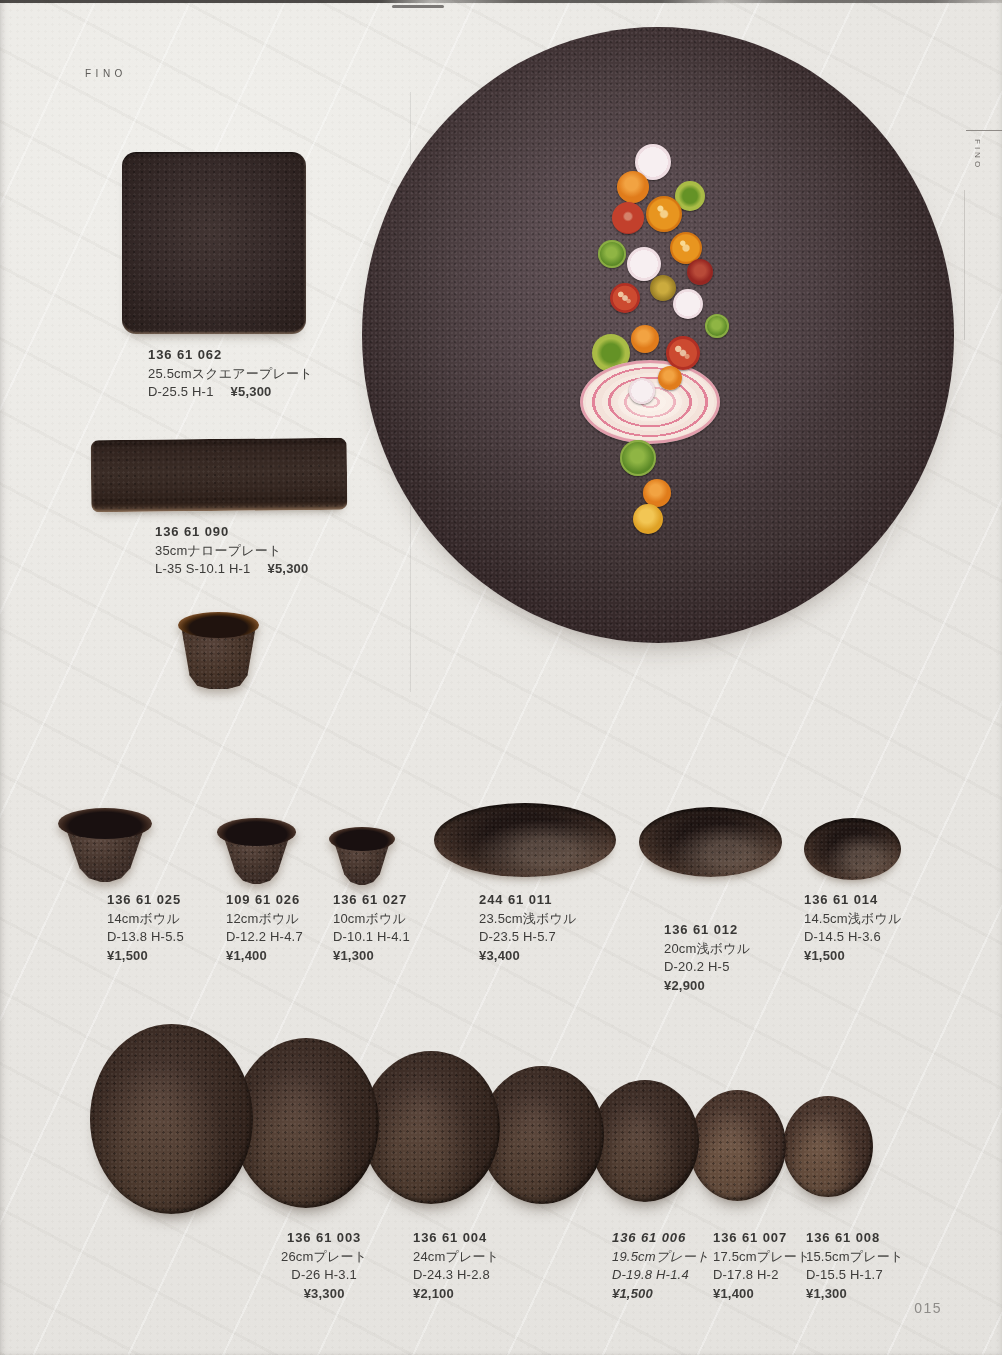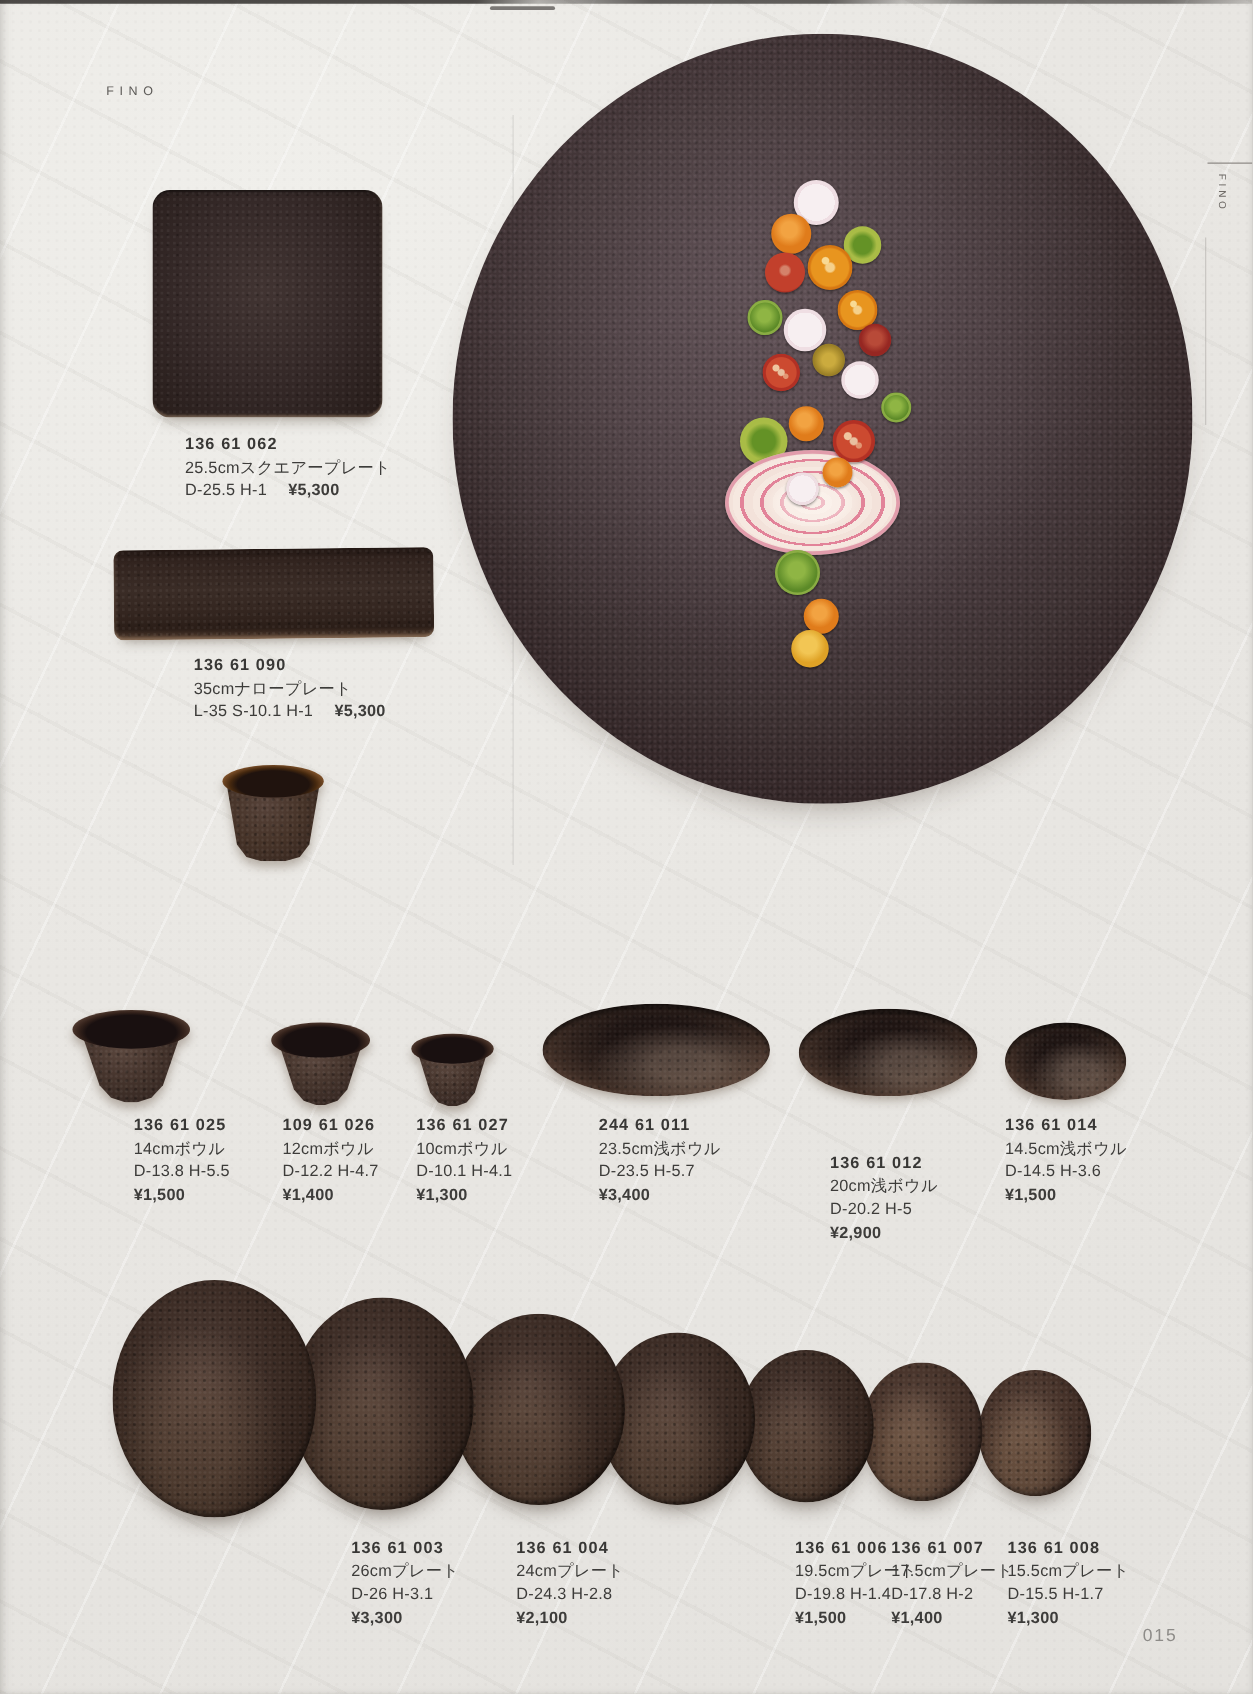--- a/index.html
+++ b/index.html
@@ -258,33 +258,33 @@
       <div class="cap-spec">D-20.2 H-5</div>
       <div class="cap-price">¥2,900</div>
     </div>
   <div class="caption" style="left:804px;top:891px;">
       <div class="cap-code">136 61 014</div>
       <div class="cap-name">14.5cm浅ボウル</div>
       <div class="cap-spec">D-14.5 H-3.6</div>
       <div class="cap-price">¥1,500</div>
     </div>
 
-  <div class="caption" style="left:281px;top:1229px;">
+  <div class="caption" style="left:281px;top:1229px;text-align:center;">
       <div class="cap-code">136 61 003</div>
       <div class="cap-name">26cmプレート</div>
       <div class="cap-spec">D-26 H-3.1</div>
       <div class="cap-price">¥3,300</div>
     </div>
   <div class="caption" style="left:413px;top:1229px;">
       <div class="cap-code">136 61 004</div>
       <div class="cap-name">24cmプレート</div>
       <div class="cap-spec">D-24.3 H-2.8</div>
       <div class="cap-price">¥2,100</div>
     </div>
-  <div class="caption" style="left:636px;top:1229px;">
+  <div class="caption" style="left:612px;top:1229px;font-style:italic;">
       <div class="cap-code">136 61 006</div>
       <div class="cap-name">19.5cmプレート</div>
       <div class="cap-spec">D-19.8 H-1.4</div>
       <div class="cap-price">¥1,500</div>
     </div>
   <div class="caption" style="left:713px;top:1229px;">
       <div class="cap-code">136 61 007</div>
       <div class="cap-name">17.5cmプレート</div>
       <div class="cap-spec">D-17.8 H-2</div>
       <div class="cap-price">¥1,400</div>

